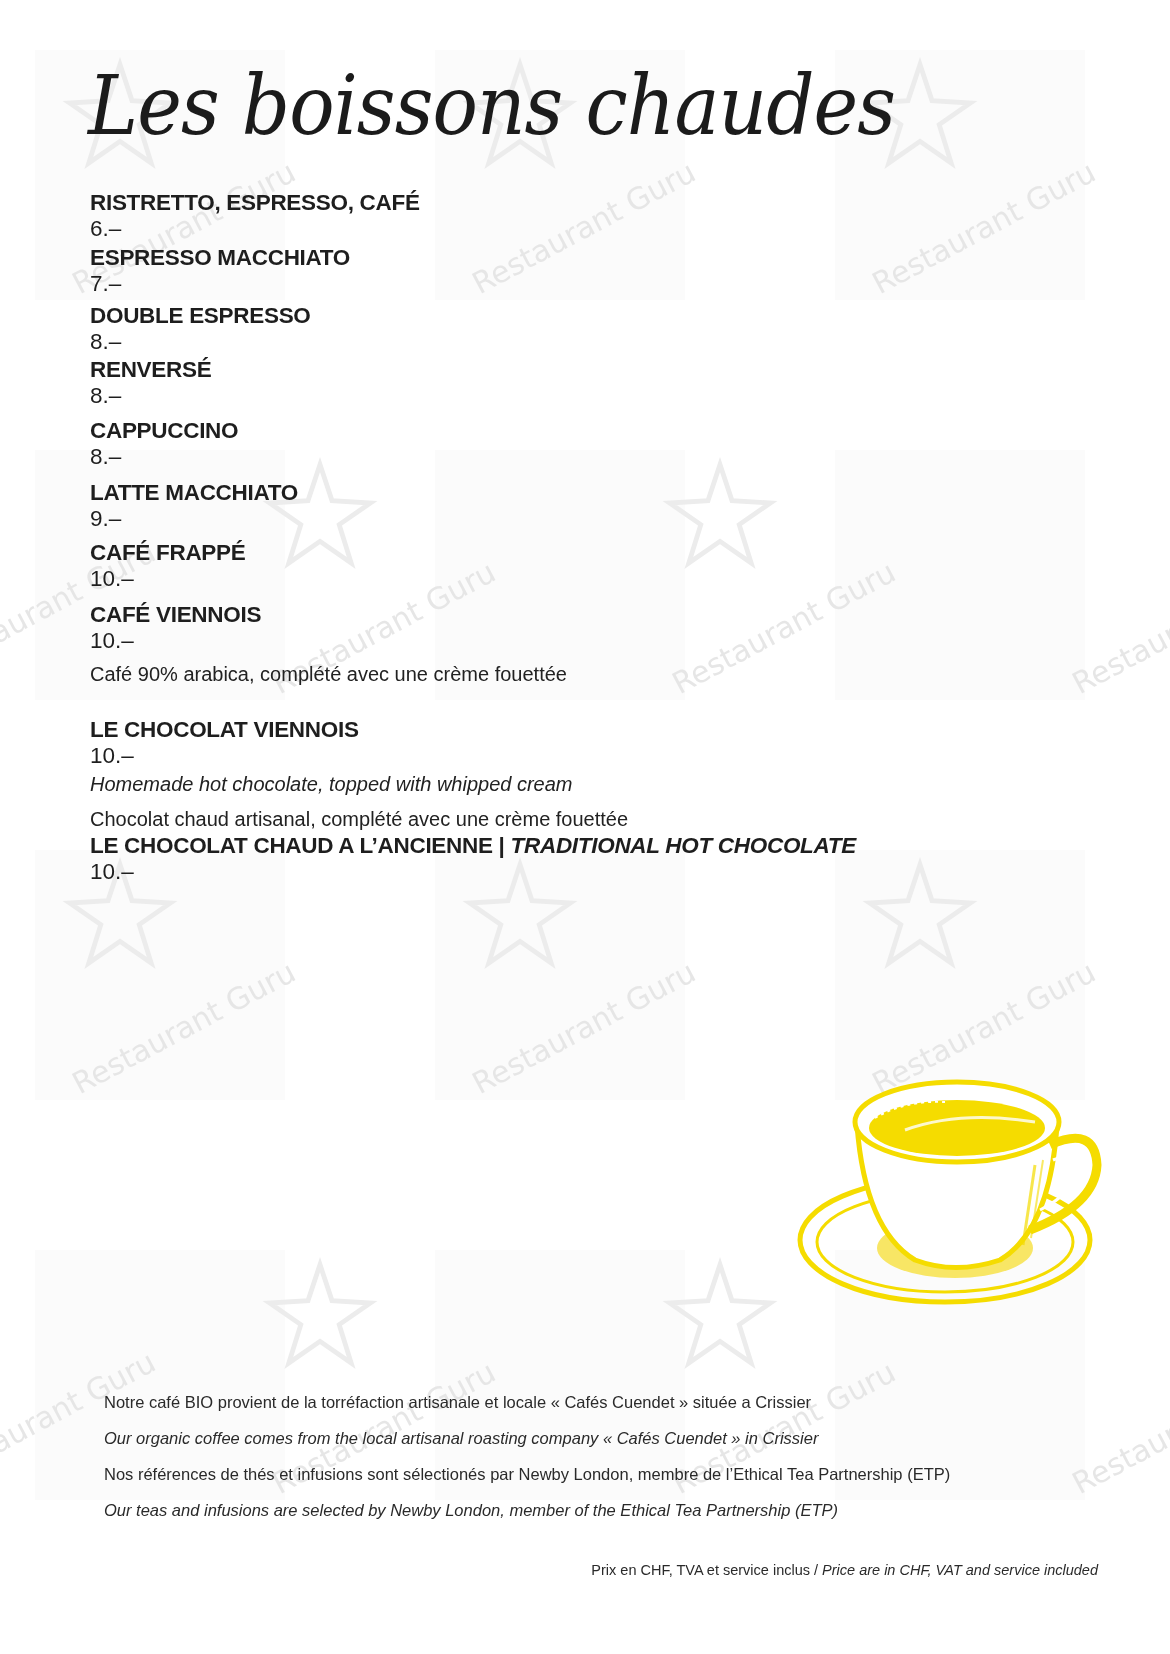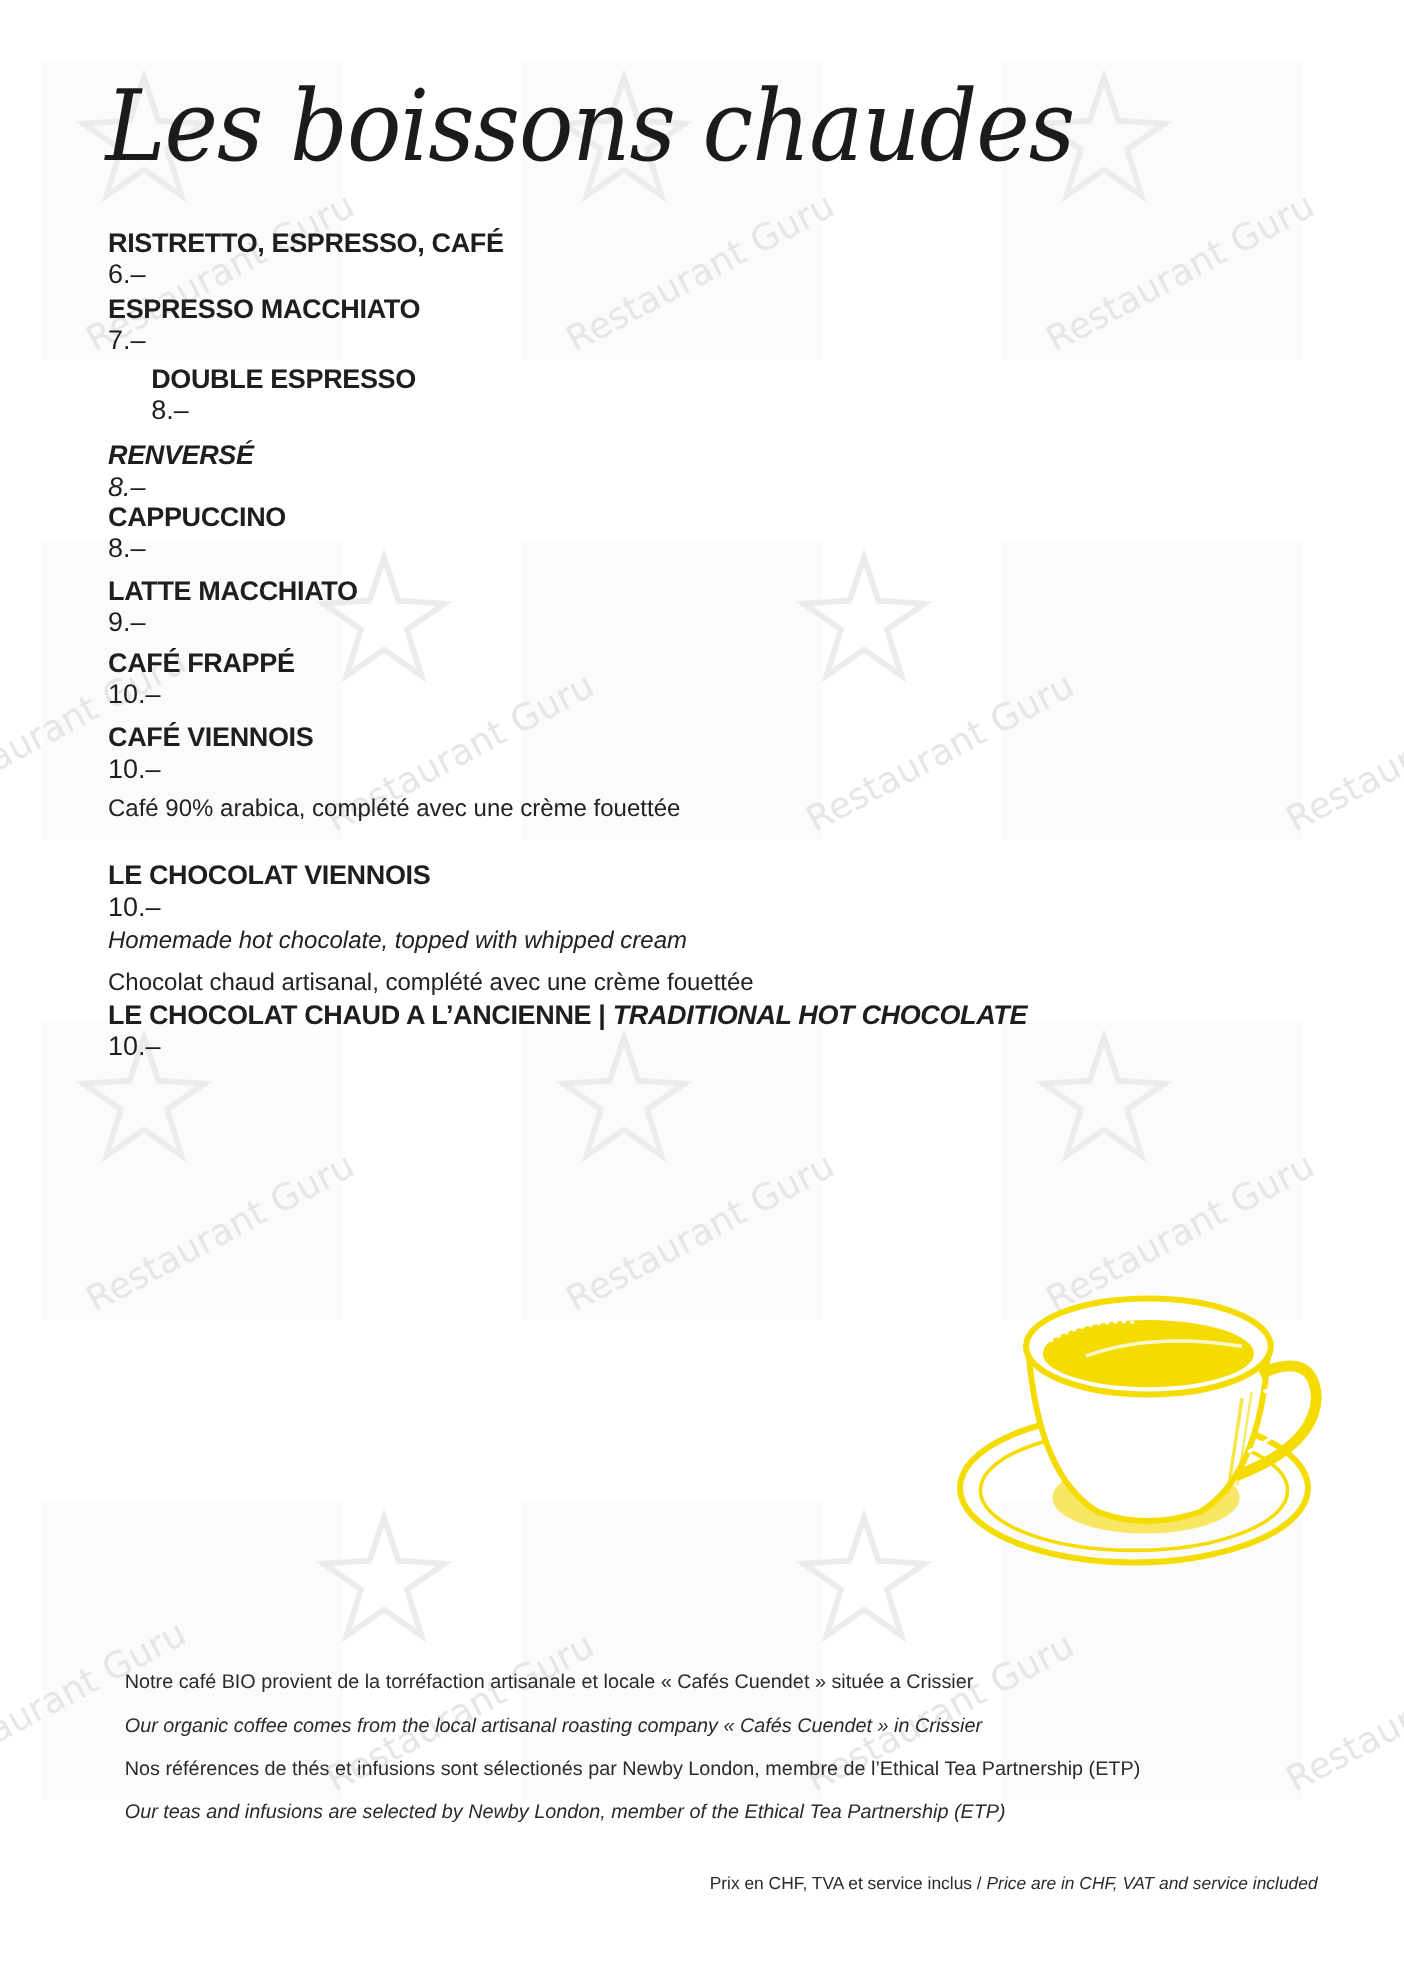--- a/index.html
+++ b/index.html
@@ -113,27 +113,27 @@
     <span class="item-name">RISTRETTO, ESPRESSO, CAFÉ</span>
     <span class="item-price">6.–</span>
   </div>
 </div>
 <div class="item" style="top:245px;">
   <div class="item-row">
     <span class="item-name">ESPRESSO MACCHIATO</span>
     <span class="item-price">7.–</span>
   </div>
 </div>
-<div class="item" style="top:303px;margin-left:36px;">
+<div class="item" style="top:303px;">
   <div class="item-row">
     <span class="item-name">DOUBLE ESPRESSO</span>
     <span class="item-price">8.–</span>
   </div>
 </div>
-<div class="item" style="top:367px;font-style:italic;">
+<div class="item" style="top:357px;">
   <div class="item-row">
     <span class="item-name">RENVERSÉ</span>
     <span class="item-price">8.–</span>
   </div>
 </div>
 <div class="item" style="top:418px;">
   <div class="item-row">
     <span class="item-name">CAPPUCCINO</span>
     <span class="item-price">8.–</span>
   </div>

